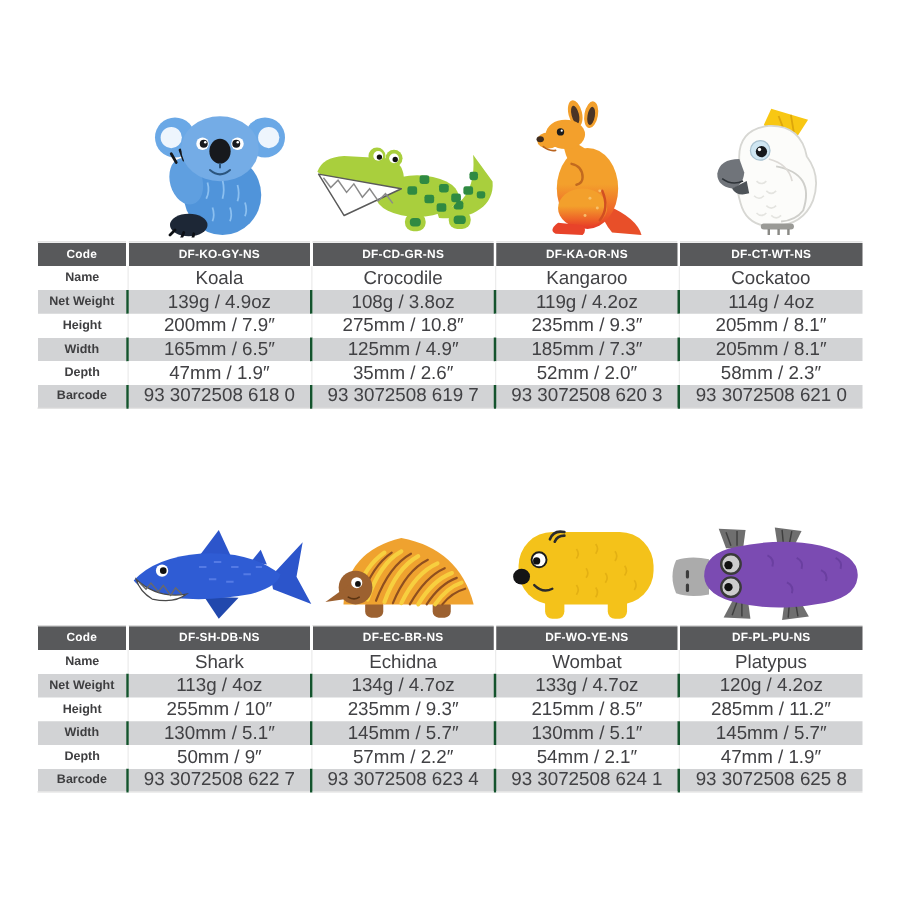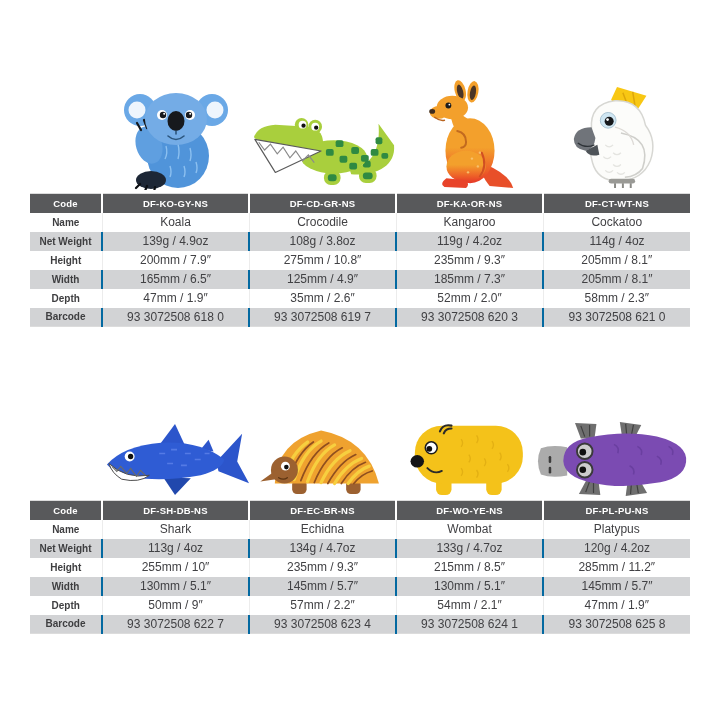--- a/index.html
+++ b/index.html
@@ -37,27 +37,27 @@
   table.spec th, table.spec td {
     text-align: center; vertical-align: middle; padding: 0;
     white-space: nowrap; overflow: hidden;
   }
   tr.head { background: #58595b; color: #ffffff; }
   tr.head th, tr.head td {
     font-weight: bold; font-size: 9.5px; letter-spacing: 0.2px;
     border-right: 2px solid #ffffff;
   }
   tr.shade { background: #d2d3d5; }
-  tr.shade th, tr.shade td { border-right: 2px solid #0369a1; }
+  tr.shade th, tr.shade td { border-right: 2px solid #14532d; }
   tr.white { background: #ffffff; margin-top: 24px; }
   tr.white th, tr.white td { border-right: 1px solid #ececec; }
   table.spec th:last-child, table.spec td:last-child { border-right: none; }
   th.lbl { font-weight: bold; color: #3e3e40; font-size: 10px; }
   tr.head th.lbl { color: #ffffff; }
-  td.val { font-size: 12px; }
+  td.val { font-size: 15px; }
 </style>
 </head>
 <body>
 
 <div class="page">
 
   <div class="section-top">
     <div class="animals">
       <div class="animal"></div>
 

